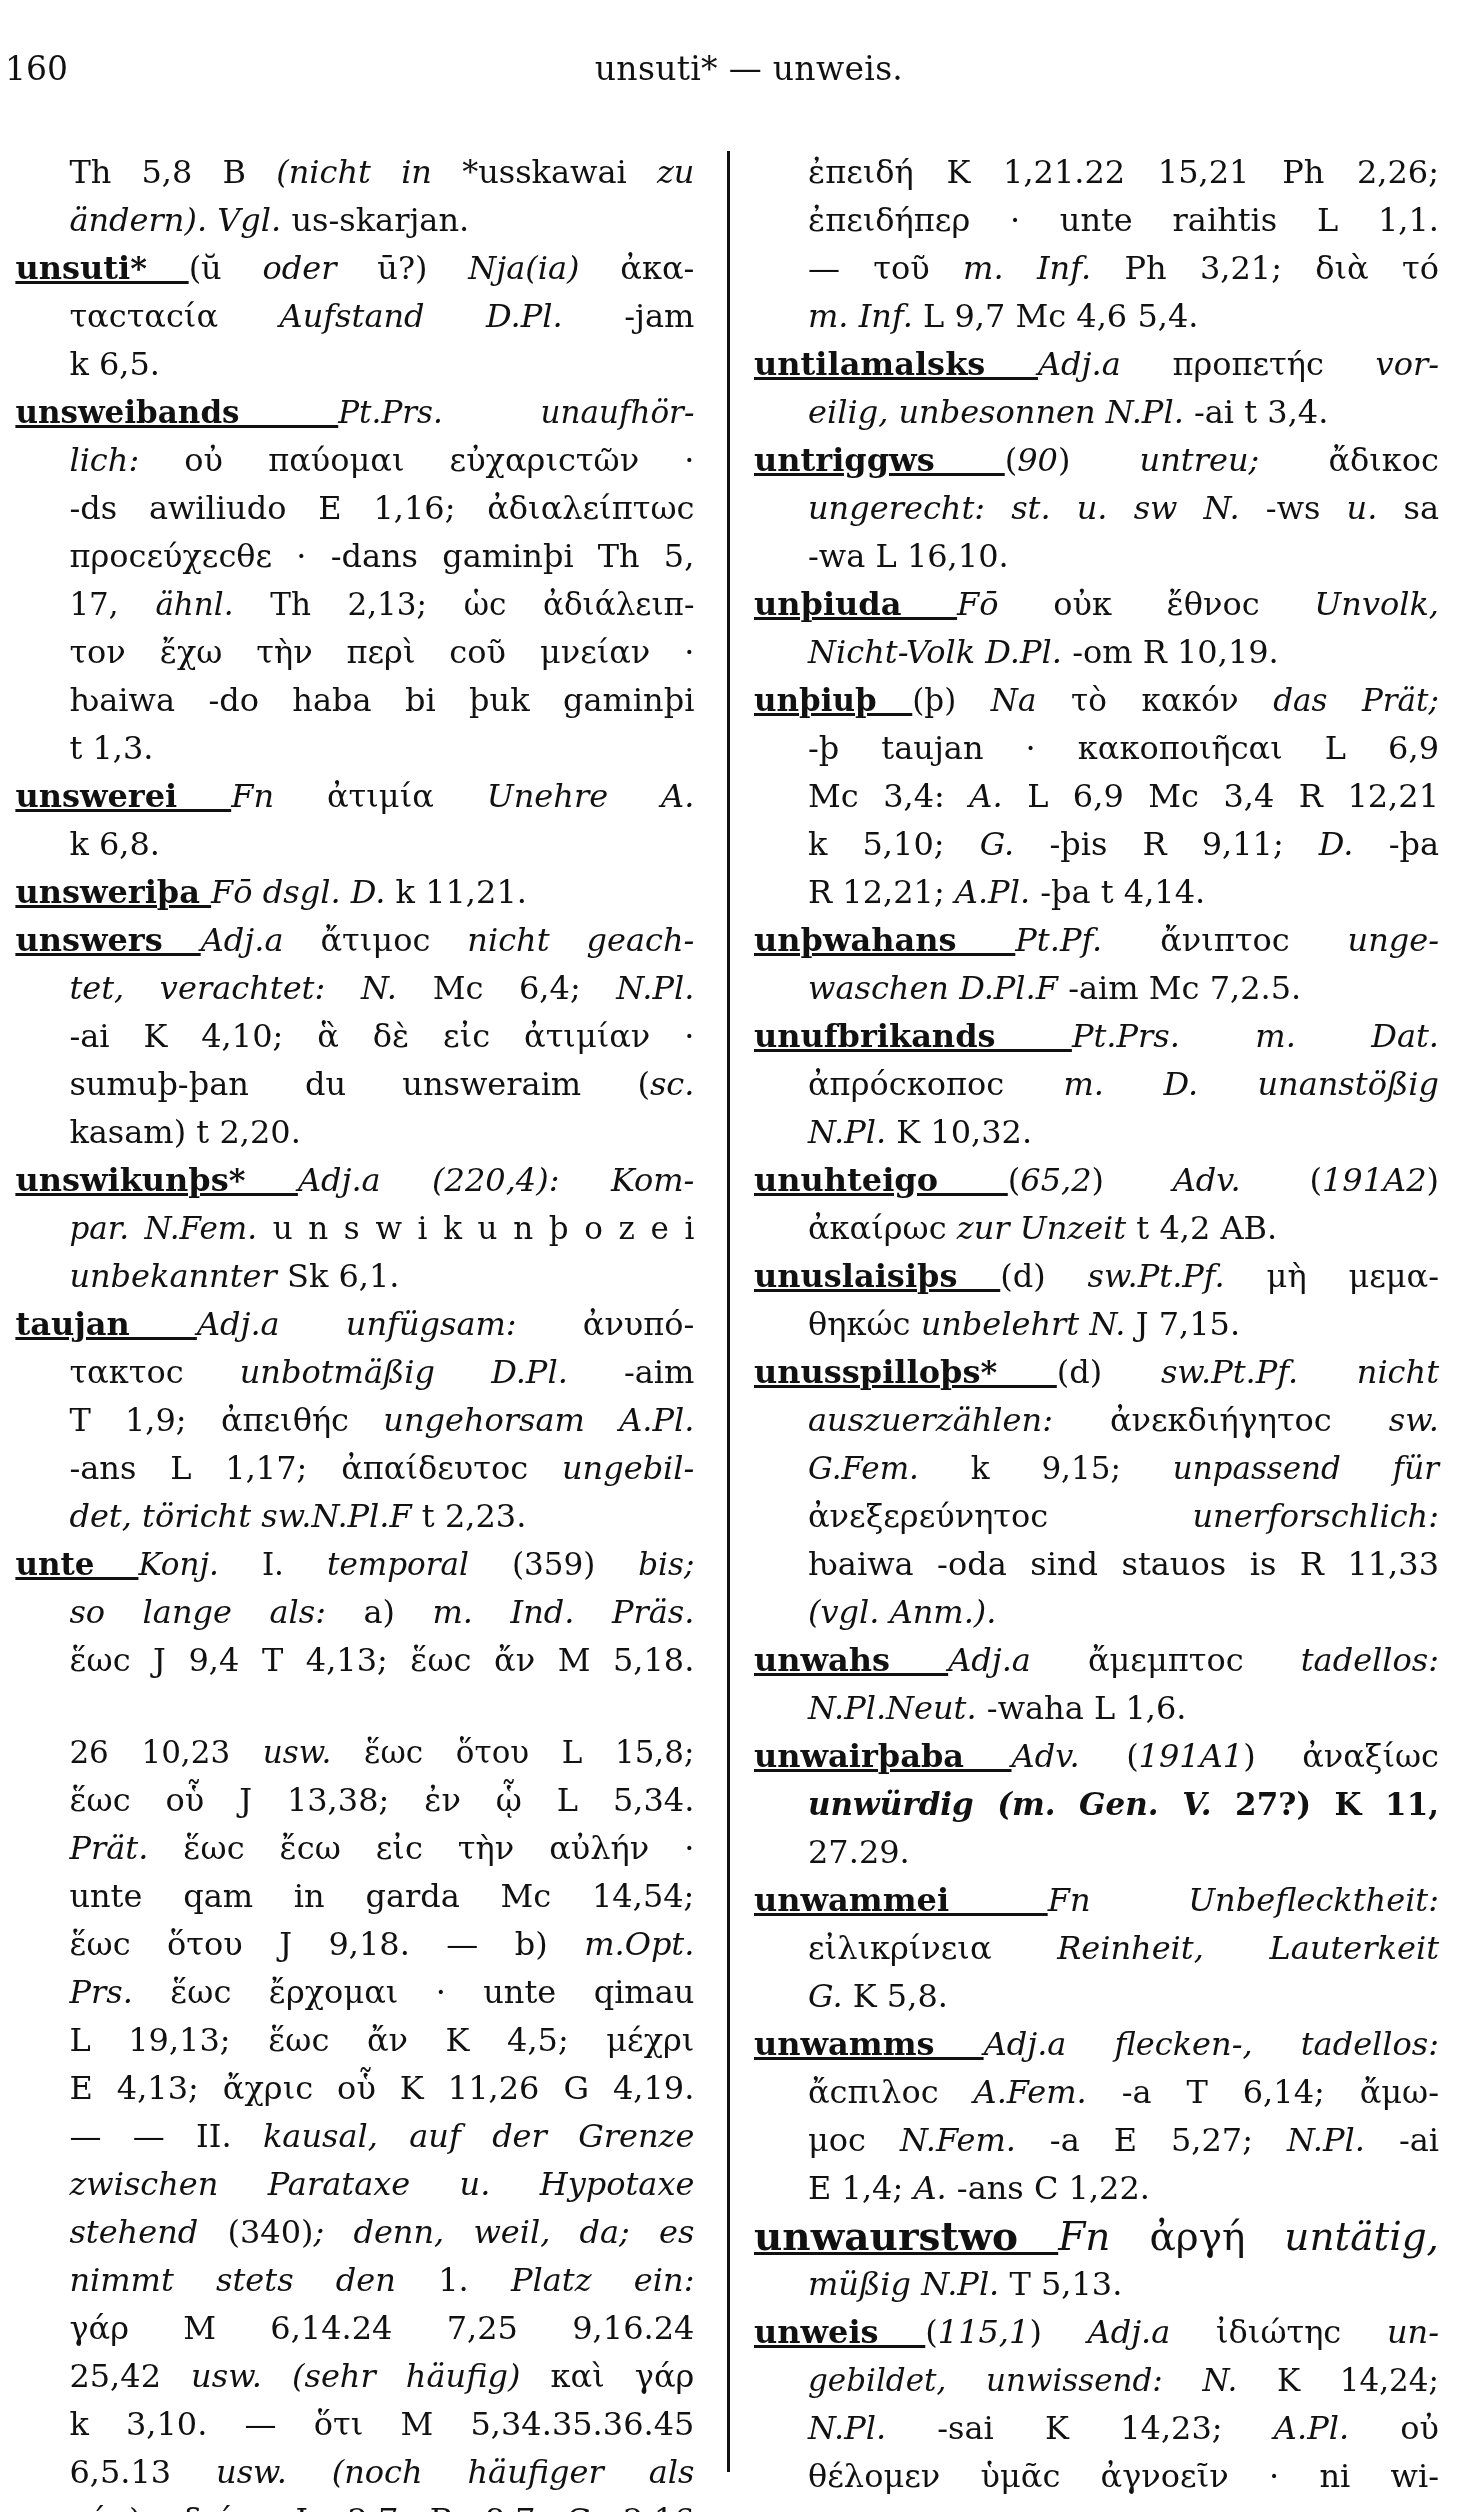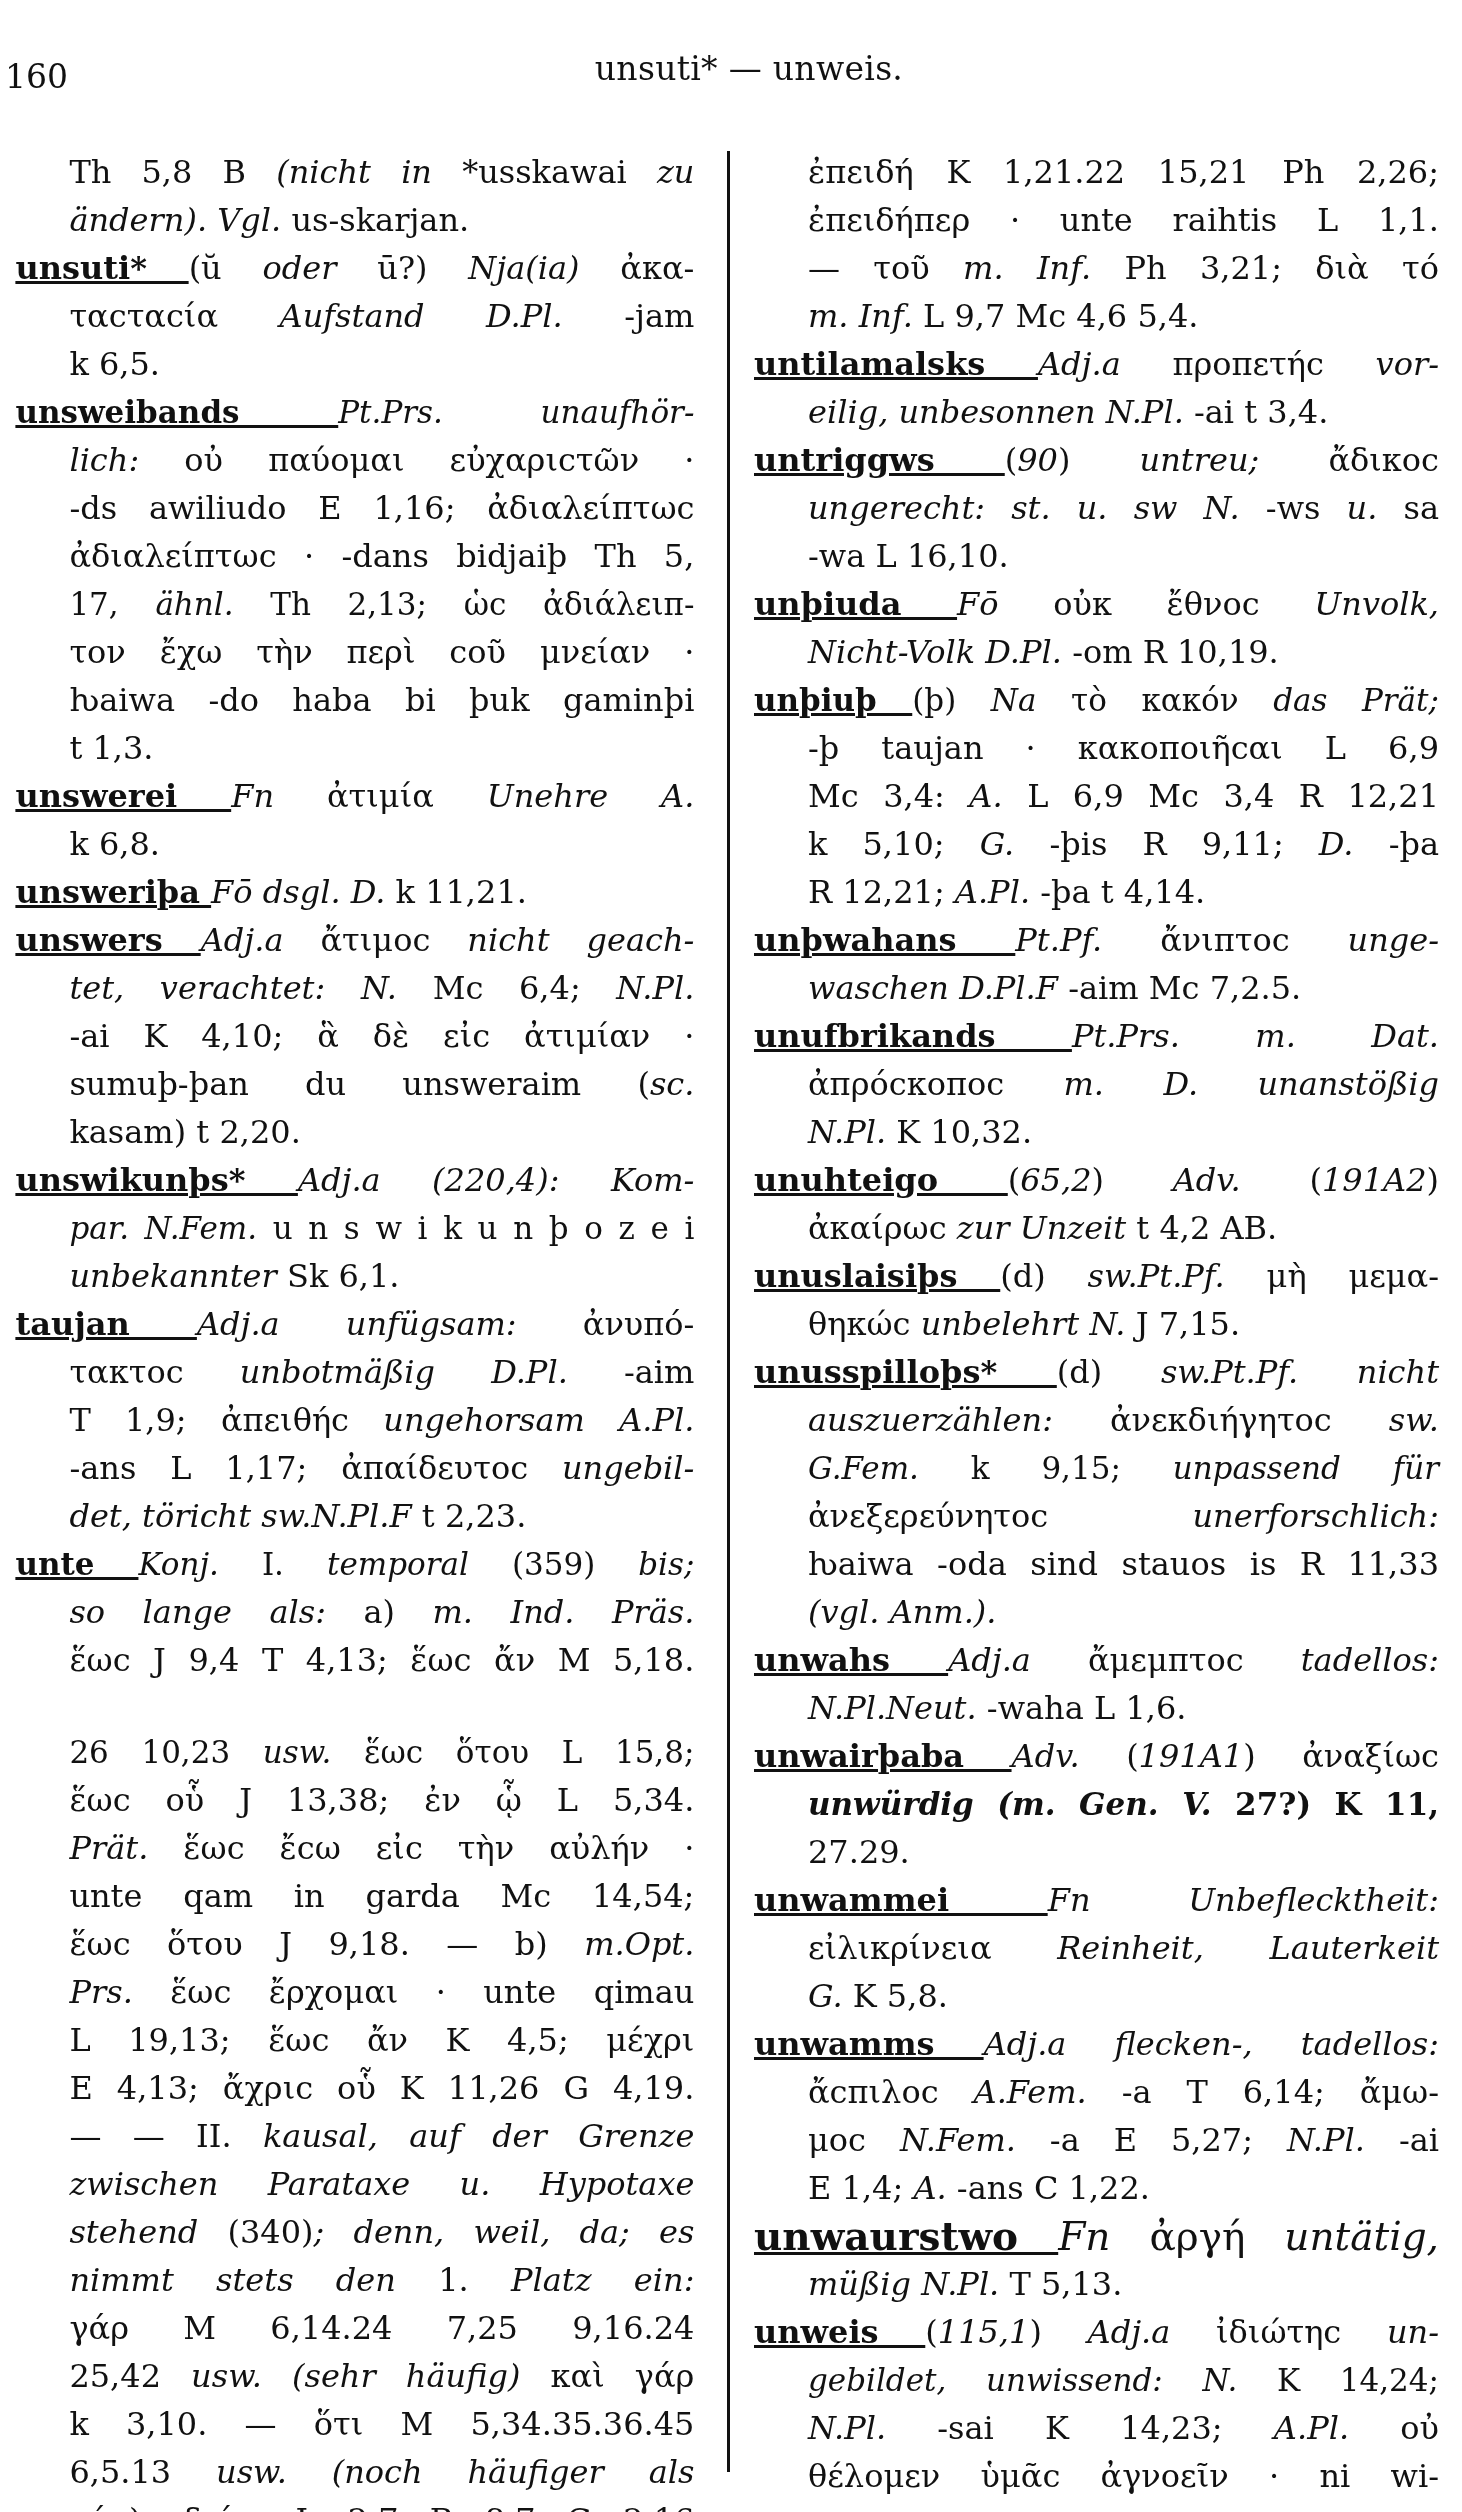--- a/index.html
+++ b/index.html
@@ -1,19 +1,19 @@
 <!DOCTYPE html>
 <html style="font-size:10px"><head>
 <meta charset="utf-8">
 <style>
   html, body { margin: 0; padding: 0; background: #ffffff; }
   body { width: 1463px; height: 2512px; position: relative; overflow: hidden;
          font-family: "DejaVu Serif", "Liberation Serif", serif; color: #111111; }
   .page-header { position: absolute; top: 49px; left: 0; width: 1463px; height: 56px; }
-  .page-number { position: absolute; left: 5px; top: 8px; font-size: 33px; }
+  .page-number { position: absolute; left: 5px; top: 0; font-size: 33px; }
   .running-head { position: absolute; left: 8px; width: 1463px; top: 0; text-align: center; font-size: 33px; letter-spacing: 0.3px; padding-left: 19px; box-sizing: border-box; }
   .col { position: absolute; top: 148px; }
   .col-left { left: 15.4px; width: 679px; }
   .col-right { left: 754px; width: 685px; }
   .col-rule { position: absolute; left: 727px; top: 151px; width: 3.1px; height: 2321px; background: #111111; }
   .line { height: 48px; line-height: 48px; font-size: 32px; white-space: nowrap; text-align: justify; text-align-last: justify; overflow: visible; }
   .line.last { text-align-last: left; }
   .line.indent { padding-left: 38px; }
   .line.cont.indent { padding-left: 54px; }
   .line.head { padding-left: 0; }
@@ -30,21 +30,21 @@
 
 <div class="col col-left" id="col-left">
     <div class="line cont indent"><span class="rm">Th 5,8 B </span><span class="it">(nicht in </span><span class="rm">*usskawai </span><span class="it">zu</span></div>
     <div class="line cont indent last"><span class="it">ändern). Vgl. </span><span class="rm">us-skarjan.</span></div>
     <div class="line head"><span class="hw">unsuti* </span><span class="rm">(ŭ </span><span class="it">oder </span><span class="rm">ū?) </span><span class="it">Nja(ia) </span><span class="rm">ἀκα-</span></div>
     <div class="line cont indent"><span class="rm">ταcταcία </span><span class="it">Aufstand D.Pl. </span><span class="rm">-jam</span></div>
     <div class="line cont indent last"><span class="rm">k 6,5.</span></div>
     <div class="line head" style="font-size: 31px;"><span class="hw">unsweibands </span><span class="it">Pt.Prs. unaufhör-</span></div>
     <div class="line cont indent"><span class="it">lich: </span><span class="rm">οὐ παύομαι εὐχαριcτῶν ·</span></div>
     <div class="line cont indent"><span class="rm">-ds awiliudo E 1,16; ἀδιαλείπτωc</span></div>
-    <div class="line cont indent"><span class="rm">ἀδιαλείπτωc · -dans bidjaiþ Th 5,</span></div>
+    <div class="line cont indent"><span class="rm">προcεύχεcθε · -dans gaminþi Th 5,</span></div>
     <div class="line cont indent" style="font-size: 31px;"><span class="rm">17, </span><span class="it">ähnl. </span><span class="rm">Th 2,13; ὡc ἀδιάλειπ-</span></div>
     <div class="line cont indent"><span class="rm">τον ἔχω τὴν περὶ cοῦ μνείαν ·</span></div>
     <div class="line cont indent"><span class="rm">ƕaiwa -do haba bi þuk gaminþi</span></div>
     <div class="line cont indent last"><span class="rm">t 1,3.</span></div>
     <div class="line head"><span class="hw">unswerei </span><span class="it">Fn </span><span class="rm">ἀτιμία </span><span class="it">Unehre A.</span></div>
     <div class="line cont indent last"><span class="rm">k 6,8.</span></div>
     <div class="line head last"><span class="hw">unsweriþa </span><span class="it">Fō dsgl. D. </span><span class="rm">k 11,21.</span></div>
     <div class="line head"><span class="hw">unswers </span><span class="it">Adj.a </span><span class="rm">ἄτιμοc </span><span class="it">nicht geach-</span></div>
     <div class="line cont indent"><span class="it">tet, verachtet: N. </span><span class="rm">Mc 6,4; </span><span class="it">N.Pl.</span></div>
     <div class="line cont indent"><span class="rm">-ai K 4,10; ἃ δὲ εἰc ἀτιμίαν ·</span></div>

